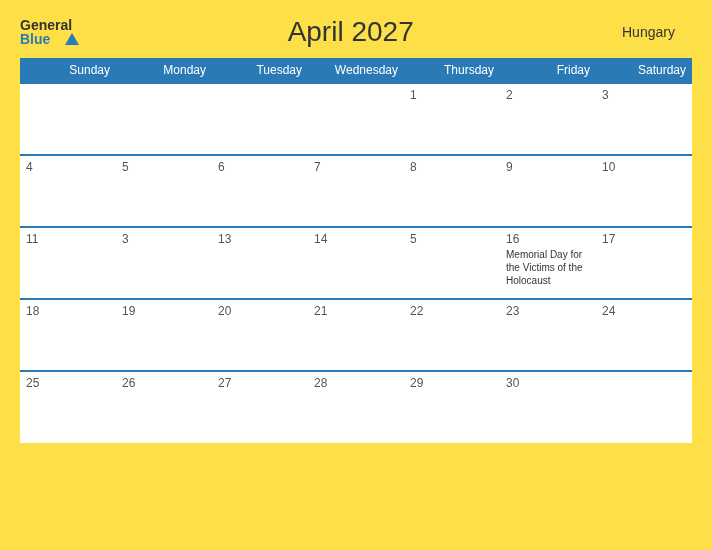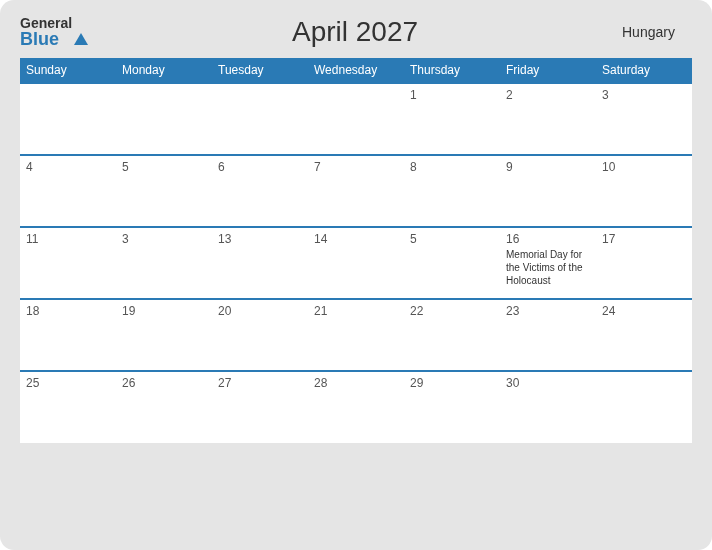--- a/index.html
+++ b/index.html
@@ -6,42 +6,41 @@
     body {
       font-family: Arial, sans-serif;
       background: #fff;
       width: 712px;
       height: 550px;
       overflow: hidden;
     }
     .page {
       width: 712px;
       height: 550px;
-      background: #e5e5e5;
+      background: #fde047;
       padding: 16px 20px 12px 20px;
-      border-radius: 14px;
     }
     .header {
       display: flex;
       align-items: center;
       justify-content: space-between;
       margin-bottom: 10px;
     }
     .logo {
       display: flex;
       flex-direction: column;
       line-height: 1;
     }
     .logo-general {
       font-size: 14px;
       font-weight: bold;
       color: #333;
     }
     .logo-blue {
-      font-size: 18px;
+      font-size: 14px;
       font-weight: bold;
       color: #2a7ab5;
       display: flex;
       align-items: center;
       gap: 13px;
     }
     .logo-triangle {
       width: 0;
       height: 0;
       border-left: 7px solid transparent;
@@ -68,21 +67,21 @@
       border-collapse: collapse;
     }
     .calendar thead tr {
       background: #2a7ab5;
     }
     .calendar thead th {
       color: #fff;
       font-size: 12px;
       font-weight: normal;
       padding: 5px 6px;
-      text-align: left;
+      text-align: right;
       border: none;
     }
     .calendar tbody tr {
       border-top: 2px solid #2a7ab5;
     }
     .calendar tbody td {
       vertical-align: top;
       padding: 4px 6px 4px 6px;
       font-size: 12px;
       color: #333;

